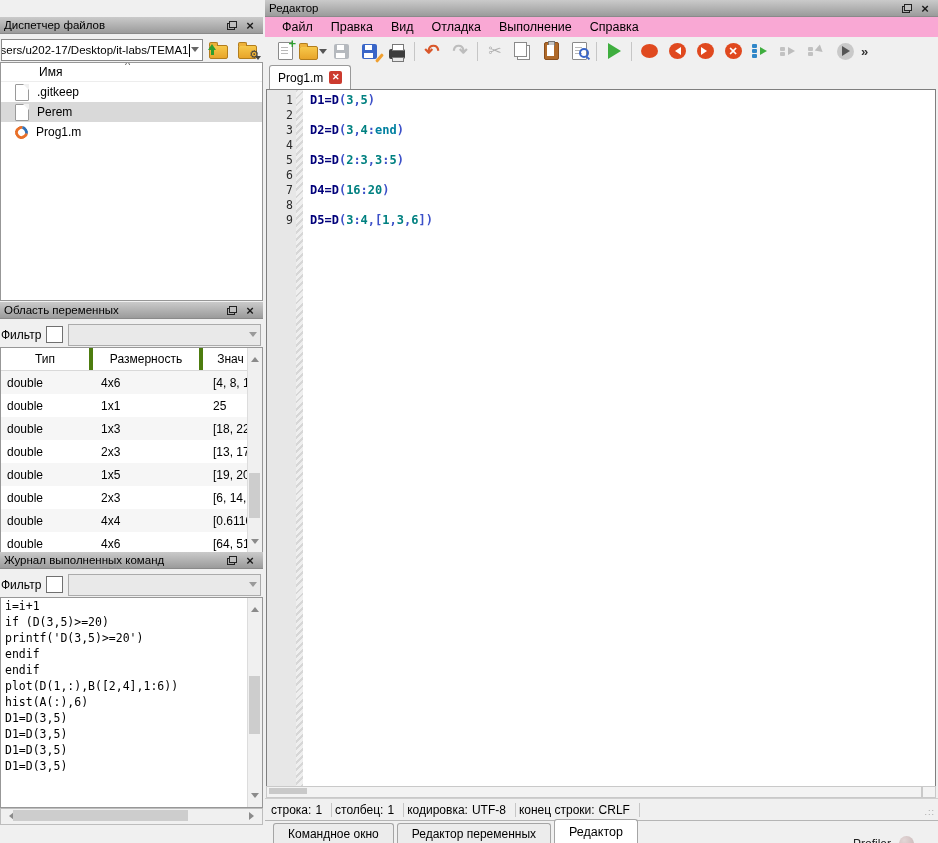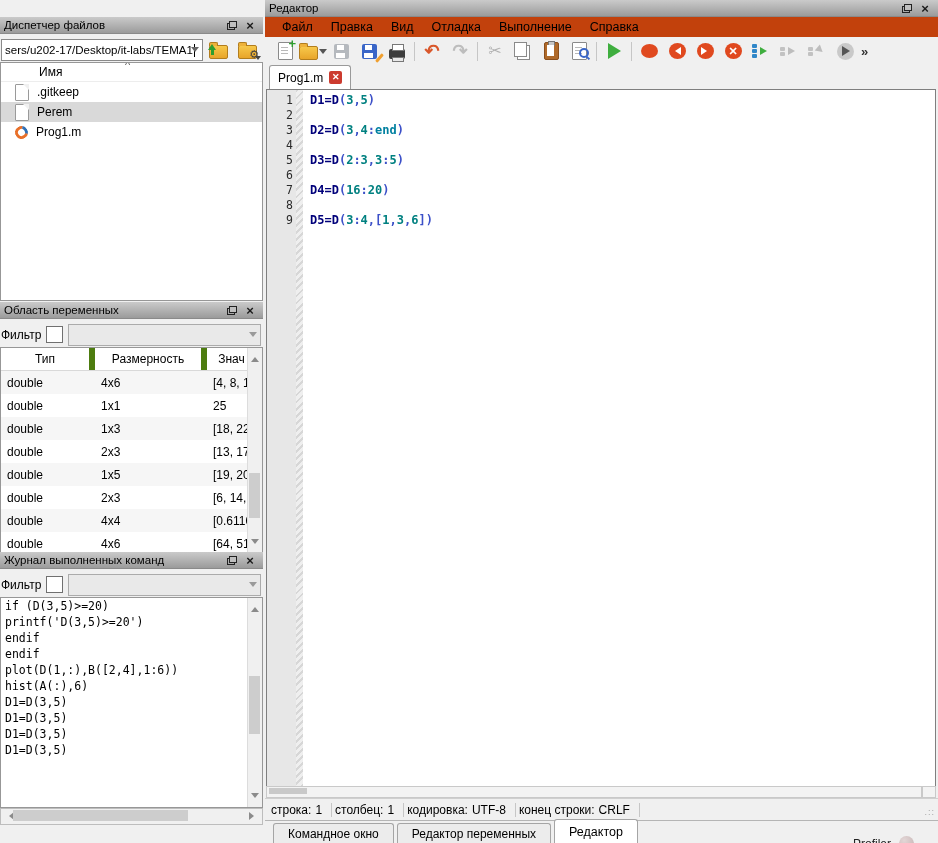--- a/index.html
+++ b/index.html
@@ -21,21 +21,21 @@
   .vsep{width:1px;height:19px;background:#c6c6c6;margin:0 3px;}
   .carettri{width:0;height:0;border:4px solid transparent;border-top:5px solid #555;margin-top:5px;}
 
   
   #left{position:absolute;left:0;top:0;width:263px;height:843px;}
 
   
   #fm{top:0;height:284px;}
   .fm-toolbar{height:28px;display:flex;align-items:center;padding:2px 2px 2px 1px;gap:2px;background:#f0f0f0;}
   .combo{flex:1;height:20px;border:1px solid #8a8a8a;background:#fff;display:flex;align-items:center;
-         font-size:11.5px;padding:0 16px 0 3px;position:relative;white-space:nowrap;overflow:hidden;}
+         font-size:11.5px;padding:0 16px 0 3px;position:relative;white-space:nowrap;overflow:hidden;justify-content:center;}
   .combo .dd{position:absolute;right:3px;top:7px;width:0;height:0;border:4px solid transparent;border-top:5px solid #666;}
   .textcursor{width:1px;height:13px;background:#000;margin-left:1px;flex:0 0 auto;}
   .fmbtn{width:27px;height:24px;display:flex;align-items:center;justify-content:center;position:relative;}
   .i-folder{width:17px;height:12px;background:linear-gradient(#f7c84a,#e8a52a);border:1px solid #b27d1d;
             border-radius:2px;position:relative;margin-top:3px;}
   .i-folder::before{content:"";position:absolute;left:-1px;top:-4px;width:7px;height:3px;background:#eeb23a;
                     border:1px solid #b27d1d;border-bottom:none;border-radius:2px 2px 0 0;}
   .up-arrow{position:absolute;left:3px;top:2px;width:0;height:0;border:4px solid transparent;border-bottom:6px solid #2f9e2f;}
   .up-arrow::after{content:"";position:absolute;left:-1.5px;top:6px;width:3px;height:5px;background:#2f9e2f;}
   .gear-glyph{position:absolute;right:2px;bottom:2px;font-size:11px;color:#3f3f3f;line-height:11px;}
@@ -54,21 +54,21 @@
 
   
   #ws{top:285px;height:272px;}
   .filter-row{height:27px;display:flex;align-items:center;padding:2px 2px 2px 1px;gap:5px;background:#f0f0f0;font-size:12px;}
   .chk{width:15px;height:15px;background:#fff;border:1px solid #707070;flex:0 0 auto;}
   .combo.disabled{background:#e9e9e9;border-color:#ababab;}
   .combo.disabled .dd{border-top-color:#9a9a9a;}
   .ws-table{position:absolute;top:45px;bottom:20px;left:0;right:0;background:#fff;border:1px solid #979797;
             font-size:12px;overflow:hidden;}
   .ws-hrow{display:flex;height:22px;align-items:center;border-bottom:1px solid #d9d9d9;font-size:12px;}
-  .ws-hcell{border-right:6px solid #4d7c0f;height:100%;display:flex;align-items:center;justify-content:center;}
+  .ws-hcell{border-right:4px solid #4d7c0f;height:100%;display:flex;align-items:center;justify-content:center;}
   .ws-row{display:flex;height:23px;align-items:center;}
   .ws-row:nth-child(odd){background:#f6f6f6;}
   .ws-cell{padding-left:6px;white-space:nowrap;overflow:hidden;}
   .c-type{width:88px;flex:0 0 auto;}
   .c-dim{width:106px;flex:0 0 auto;}
   .c-val{flex:1;}
   .vscroll{position:absolute;top:0;bottom:0;right:0;width:14px;background:#f0f0f0;border-left:1px solid #dcdcdc;}
   .vscroll .arr-up{position:absolute;top:5px;left:3px;width:0;height:0;border:4px solid transparent;border-bottom:5px solid #8b8b8b;}
   .vscroll .arr-dn{position:absolute;bottom:5px;left:3px;width:0;height:0;border:4px solid transparent;border-top:5px solid #8b8b8b;}
   .vthumb{position:absolute;left:1px;width:11px;background:#cdcdcd;}
@@ -79,21 +79,21 @@
 
   
   #hist{top:535px;height:276px;}
   .hist-list{position:absolute;top:45px;bottom:20px;left:0;right:0;background:#fff;border:1px solid #979797;overflow:hidden;}
   .hist-line{height:16px;line-height:16px;font-size:11.5px;padding-left:4px;white-space:pre;}
 
   
   #editor{position:absolute;left:265px;top:0;width:673px;height:843px;}
   .ed-title{position:absolute;top:0;left:0;right:0;}
   .menubar{position:absolute;top:17px;left:0;right:0;height:20px;display:flex;align-items:center;
-           padding-left:8px;font-size:12.5px;background:#c2410c;}
+           padding-left:8px;font-size:12.5px;background:#f9a8d4;}
   .menu-item{padding:2px 9px;}
   .toolbar{position:absolute;top:37px;left:0;right:0;height:28px;display:flex;align-items:center;
            padding-left:6px;background:#f0f0f0;}
   .tbico{width:28px;height:26px;display:flex;align-items:center;justify-content:center;position:relative;flex:0 0 auto;}
   .i-page{width:13px;height:16px;background:#fff;border:1px solid #8a8a8a;border-radius:1px;position:relative;}
   .i-page::before{content:"";position:absolute;left:2px;top:4px;width:7px;height:1px;background:#b9b9b9;
                   box-shadow:0 3px 0 #b9b9b9,0 6px 0 #b9b9b9;}
   .i-plus{position:absolute;top:0px;right:3px;color:#2f9e2f;font-weight:bold;font-size:13px;line-height:12px;}
   .i-floppy{width:15px;height:15px;border-radius:2px;position:relative;}
   .i-floppy::before{content:"";position:absolute;left:3px;top:1px;width:7px;height:5px;background:#fff;}
@@ -304,20 +304,21 @@
     </div>
     <div class="filter-row">
       <span>Фильтр</span>
       <span class="chk"></span>
       <div class="combo disabled">
         <span class="dd"></span>
       </div>
     </div>
     <div class="hist-list mono">
       <div id="hist-rows">
+          <div class="hist-line">i=i+1</div>
           <div class="hist-line">if (D(3,5)&gt;=20)</div>
           <div class="hist-line">printf('D(3,5)&gt;=20')</div>
           <div class="hist-line">endif</div>
           <div class="hist-line">endif</div>
           <div class="hist-line">plot(D(1,:),B([2,4],1:6))</div>
           <div class="hist-line">hist(A(:),6)</div>
           <div class="hist-line">D1=D(3,5)</div>
           <div class="hist-line">D1=D(3,5)</div>
           <div class="hist-line">D1=D(3,5)</div>
           <div class="hist-line">D1=D(3,5)</div>

